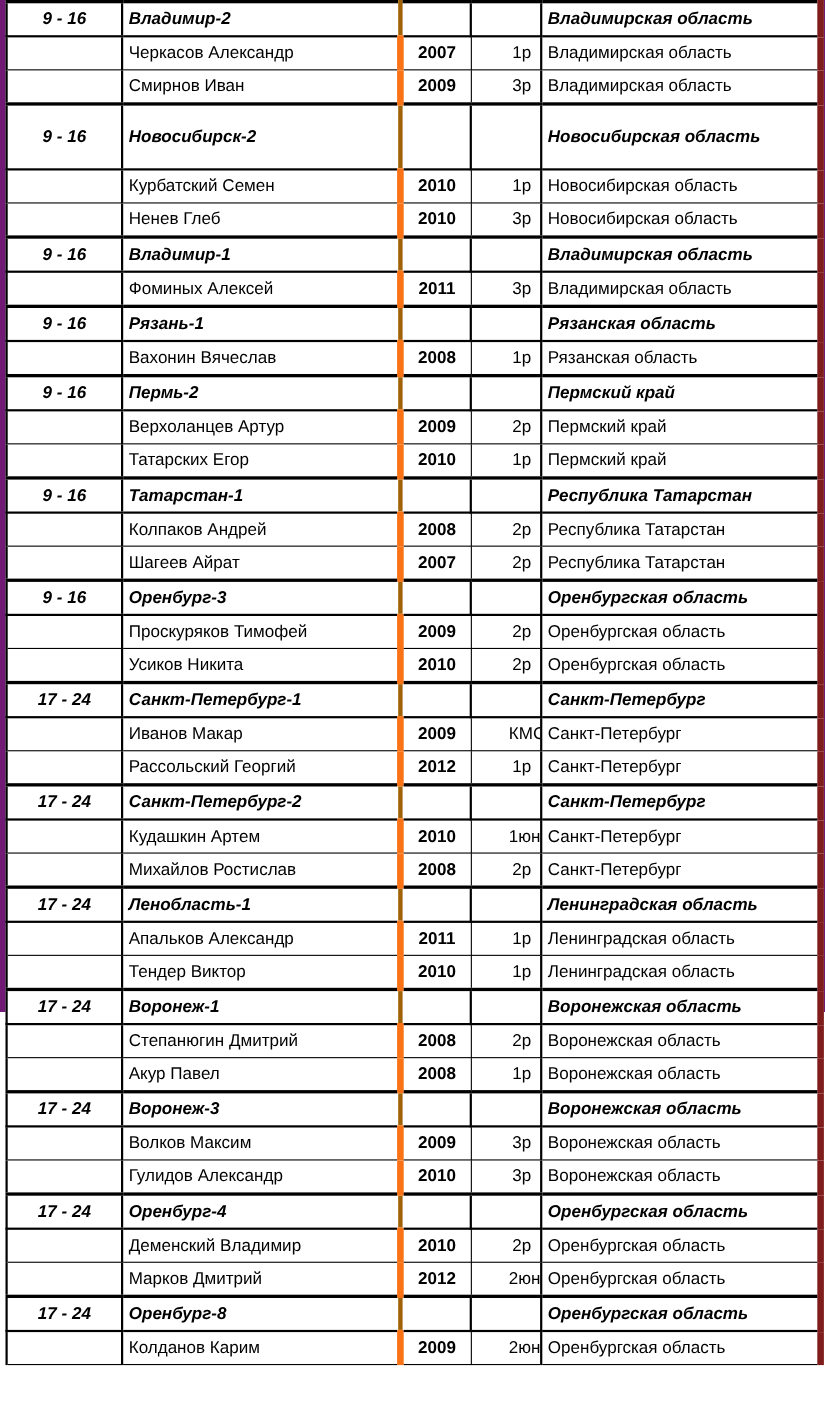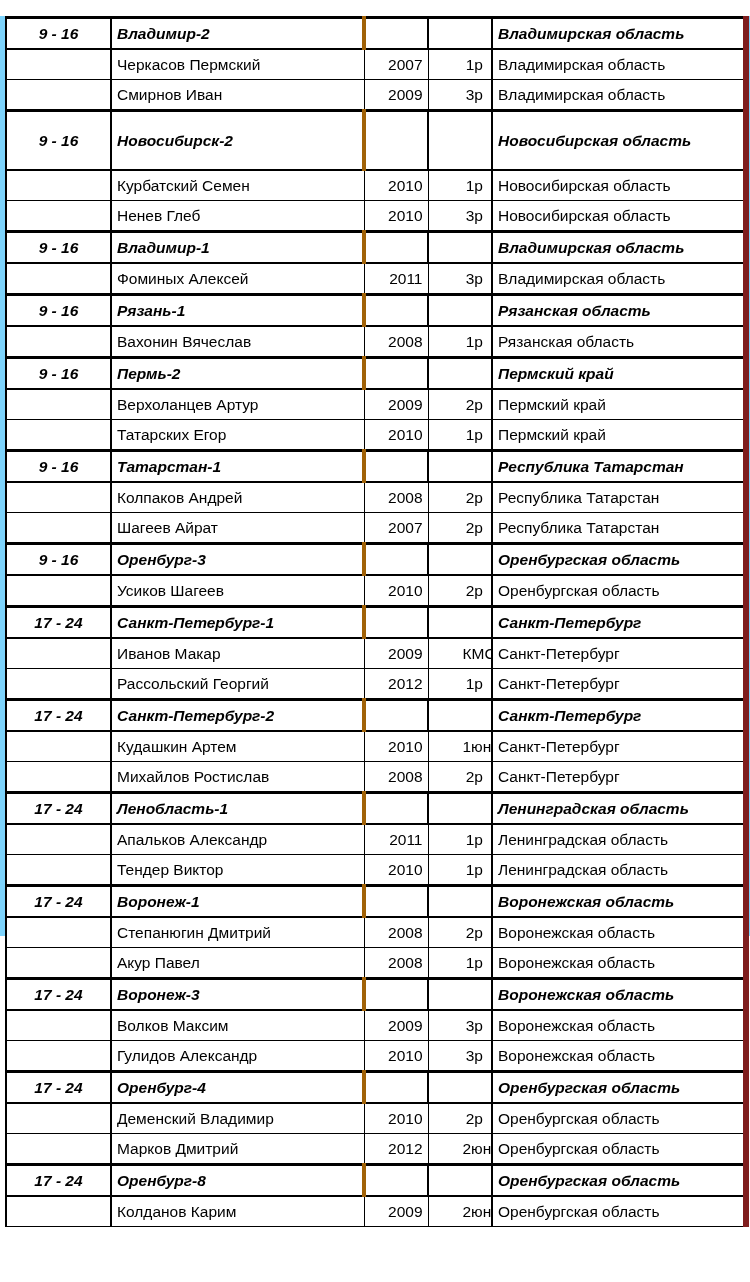--- a/index.html
+++ b/index.html
@@ -10,22 +10,21 @@
   body {
     width: 750px;
     height: 1282px;
     overflow: hidden;
     font-family: "Liberation Sans", sans-serif;
   }
   #sheet {
     position: relative;
     width: 750px;
     height: 920px;
-    background: #7dd3fc;
-    margin-top: 16px;
+    background: #701a75;
   }
   table.results {
     border-collapse: collapse;
     table-layout: fixed;
     width: 740px;
     margin-left: 5px;
     margin-top: 0px;
     background: #ffffff;
   }
   table.results col.c-place  { width: 105px; }
@@ -76,21 +75,21 @@
     line-height: 55px;
   }
 
   
   tr.athlete-row > td {
     font-weight: normal;
     font-style: normal;
   }
   tr.athlete-row > td.place   { text-align: center; }
   tr.athlete-row > td.name    { text-align: left; border-left: 2px solid #000000; }
-  tr.athlete-row > td.year    { text-align: right; border-left: 1px solid #f97316; }
+  tr.athlete-row > td.year    { text-align: center; border-left: 6px solid #f97316; font-weight: bold; }
   tr.athlete-row > td.rank    { text-align: center; padding-left: 34px; }
   tr.athlete-row > td.region  { text-align: left; border-left: 2px solid #000000; }
 
   
   tr.block-end > td {
     border-bottom: 3px solid #000000;
   }
 
   
   table.results tr > td:first-child { border-left: 2px solid #000000; }
@@ -111,21 +110,21 @@
     <tbody id="results-body">
         <tr class="group-row">
           <td class="place">9 - 16</td>
           <td class="name">Владимир-2</td>
           <td class="year"></td>
           <td class="rank"></td>
           <td class="region">Владимирская область</td>
         </tr>
         <tr class="athlete-row">
           <td class="place"></td>
-          <td class="name">Черкасов Пермский</td>
+          <td class="name">Черкасов Александр</td>
           <td class="year">2007</td>
           <td class="rank">1р</td>
           <td class="region">Владимирская область</td>
         </tr>
         <tr class="athlete-row block-end">
           <td class="place"></td>
           <td class="name">Смирнов Иван</td>
           <td class="year">2009</td>
           <td class="rank">3р</td>
           <td class="region">Владимирская область</td>
@@ -221,23 +220,30 @@
           <td class="rank">2р</td>
           <td class="region">Республика Татарстан</td>
         </tr>
         <tr class="group-row">
           <td class="place">9 - 16</td>
           <td class="name">Оренбург-3</td>
           <td class="year"></td>
           <td class="rank"></td>
           <td class="region">Оренбургская область</td>
         </tr>
-        <tr class="athlete-row block-end">
-          <td class="place"></td>
-          <td class="name">Усиков Шагеев</td>
+        <tr class="athlete-row">
+          <td class="place"></td>
+          <td class="name">Проскуряков Тимофей</td>
+          <td class="year">2009</td>
+          <td class="rank">2р</td>
+          <td class="region">Оренбургская область</td>
+        </tr>
+        <tr class="athlete-row block-end">
+          <td class="place"></td>
+          <td class="name">Усиков Никита</td>
           <td class="year">2010</td>
           <td class="rank">2р</td>
           <td class="region">Оренбургская область</td>
         </tr>
         <tr class="group-row">
           <td class="place">17 - 24</td>
           <td class="name">Санкт-Петербург-1</td>
           <td class="year"></td>
           <td class="rank"></td>
           <td class="region">Санкт-Петербург</td>

